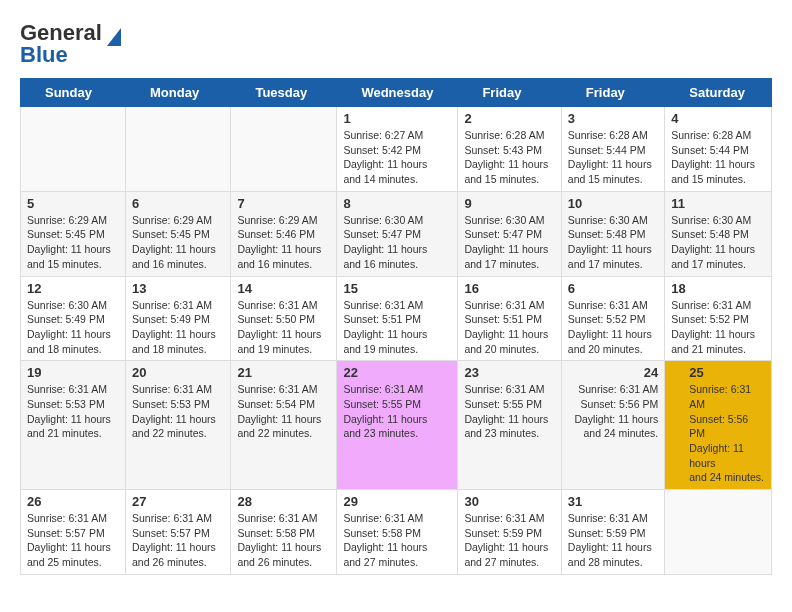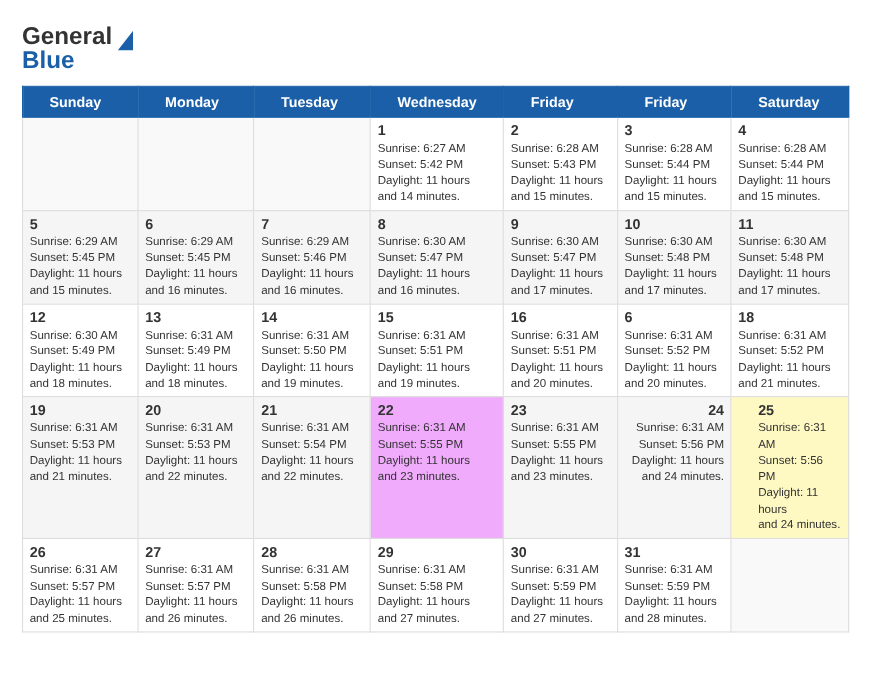--- a/index.html
+++ b/index.html
@@ -278,21 +278,21 @@
 Daylight: 11 hours
 and 23 minutes.</div>
         </td>
         <td style="background: rgb(245, 245, 245); text-align: right;">
           <span class="day-num">24</span>
           <div class="day-info" style="white-space: pre-line;">Sunrise: 6:31 AM
 Sunset: 5:56 PM
 Daylight: 11 hours
 and 24 minutes.</div>
         </td>
-        <td style="background: #fef9c3; padding-left: 24px;">
+        <td style="background: #eab308; padding-left: 24px;">
           <span class="day-num">25</span>
           <div class="day-info" style="white-space: pre-line;">Sunrise: 6:31 AM
 Sunset: 5:56 PM
 Daylight: 11 hours
 and 24 minutes.</div>
         </td>
       </tr>
       <tr>
         <td>
           <span class="day-num">26</span>

